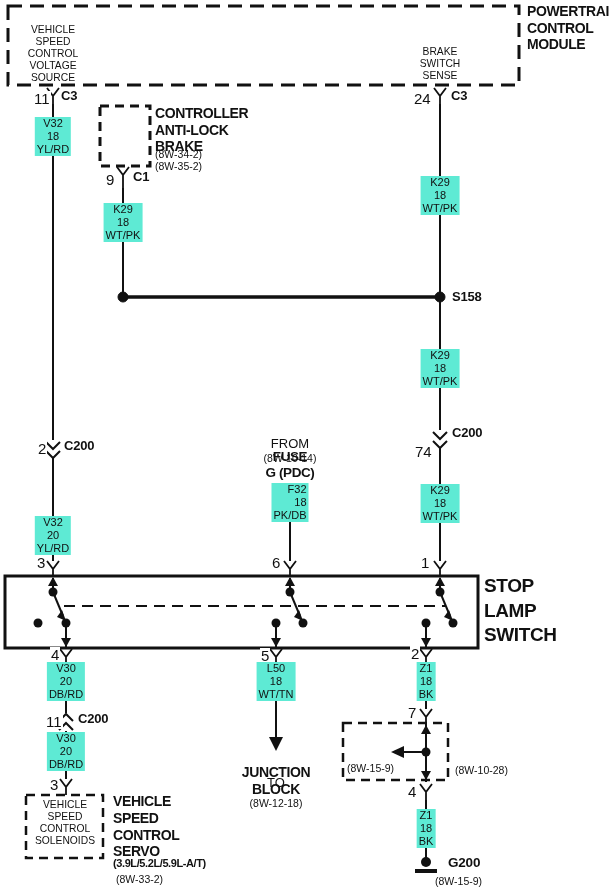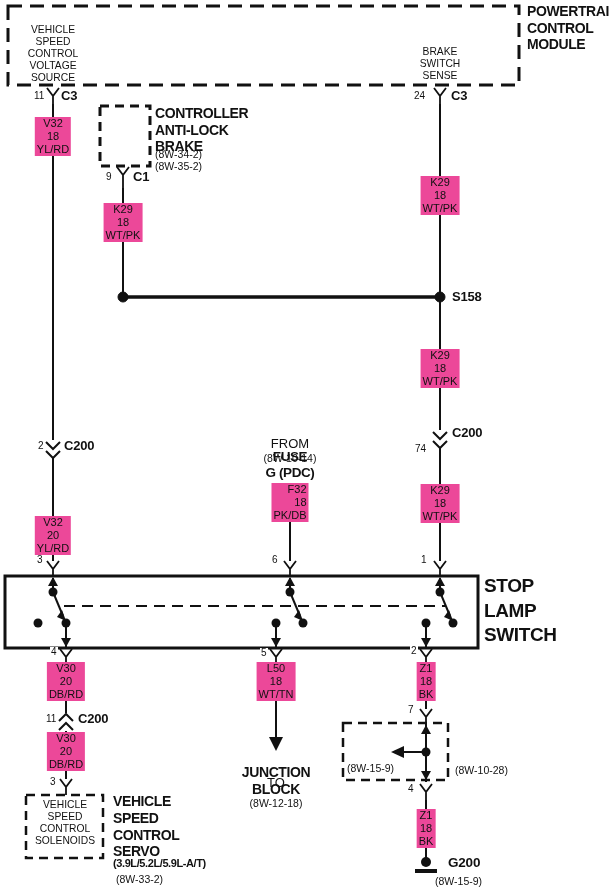--- a/index.html
+++ b/index.html
@@ -3,22 +3,22 @@
 <meta charset="utf-8">
 <style>
   html,body{margin:0;padding:0;background:#fff;}
   .stage{
     position:relative;width:609px;height:895px;background:#ffffff;
     font-family:"Liberation Sans",sans-serif;color:#111;overflow:hidden;
   }
   .stage svg{position:absolute;left:0;top:0;z-index:0;}
   .lbl{position:absolute;z-index:2;white-space:pre-line;color:#111;}
   .center{transform:translateX(-50%);text-align:center;}
-  .wire-lbl{font-size:11px;line-height:1.18;background:#ec4899;padding:0 2px;}
-  .pin{font-size:10px;line-height:1;background:#fff;padding:0 1px;}
+  .wire-lbl{font-size:11px;line-height:1.18;background:#5eead4;padding:0 2px;}
+  .pin{font-size:15px;line-height:1;background:#fff;padding:0 1px;}
   .conn-name{font-weight:700;font-size:13px;letter-spacing:-0.2px;line-height:1;}
   .comp-title{font-weight:700;font-size:14px;line-height:1.18;letter-spacing:-0.4px;}
   .comp-title.big{font-size:19px;line-height:1.3;}
   .box-lbl{font-size:10.3px;line-height:1.16;}
   .ref{font-size:10.5px;line-height:1.18;}
   .bold-sub{font-weight:700;font-size:11px;letter-spacing:-0.4px;line-height:1;}
   .sm{font-size:13px;line-height:1;}
 </style>
 </head>
 <body>

